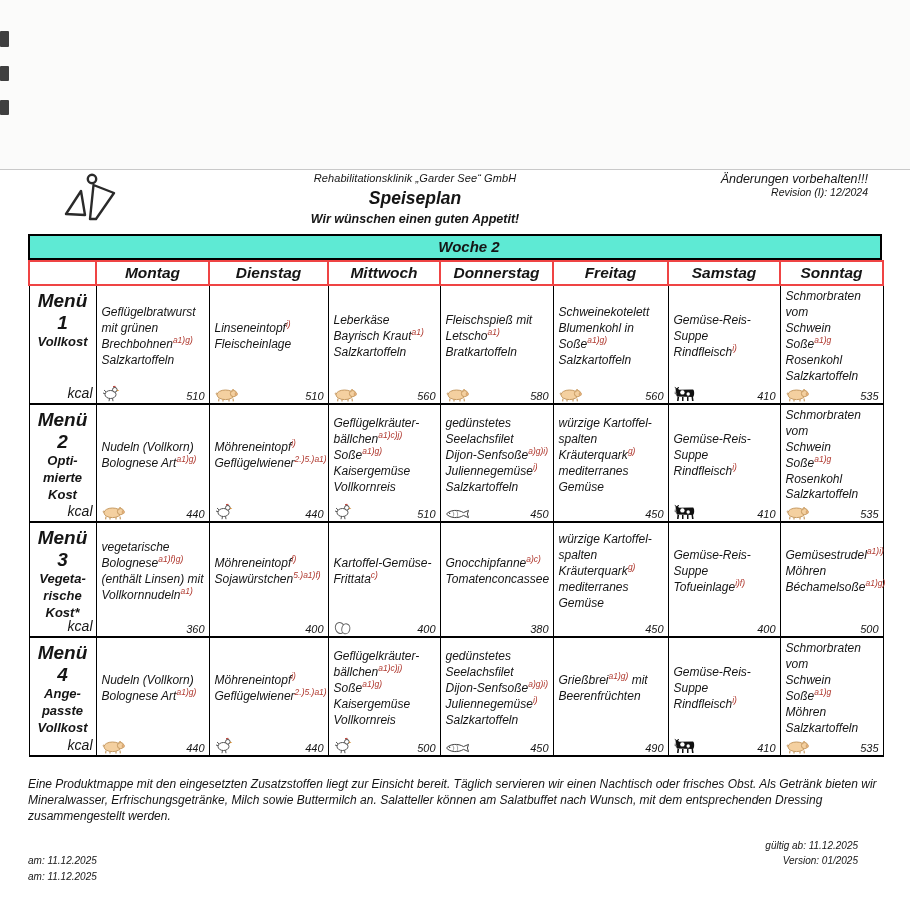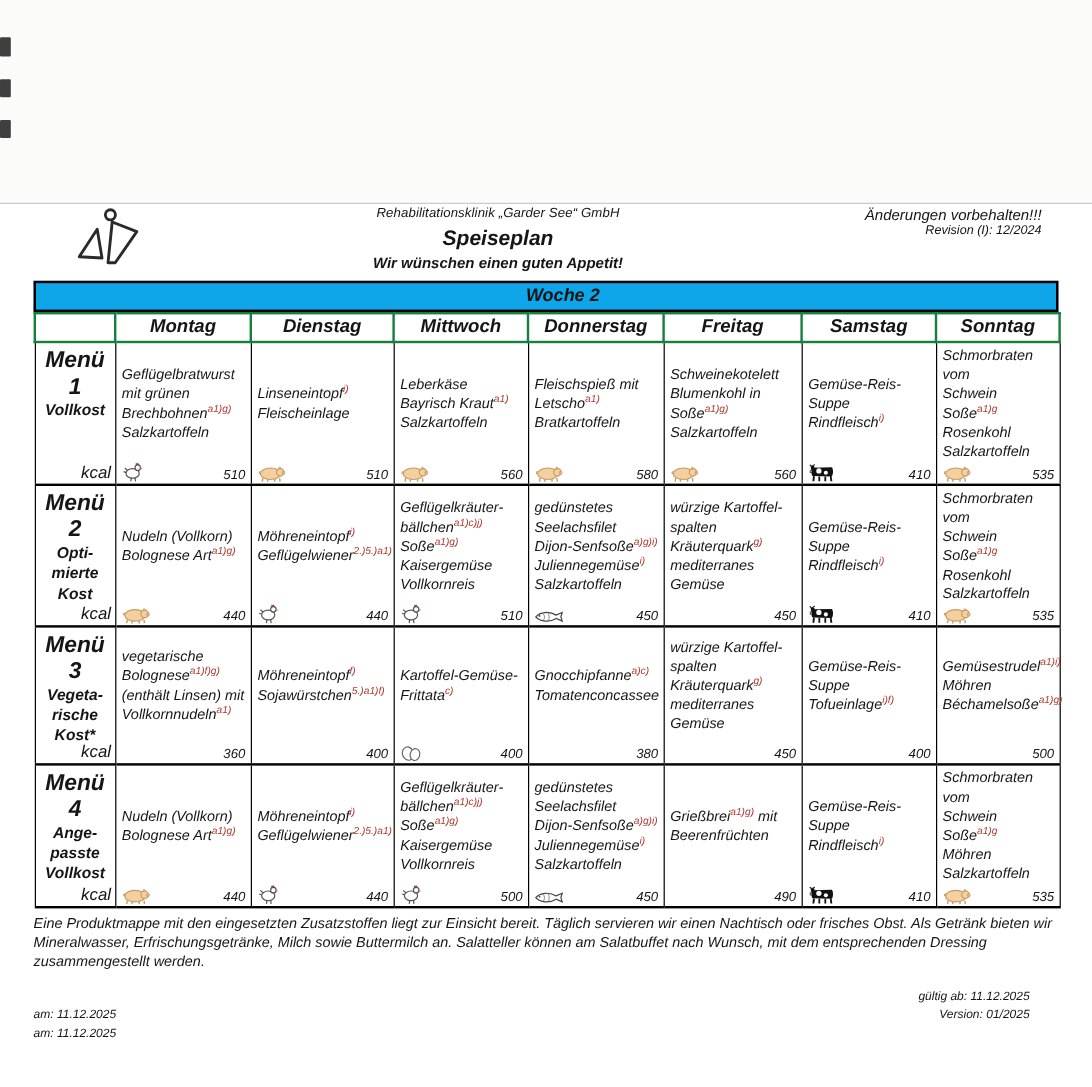--- a/index.html
+++ b/index.html
@@ -23,39 +23,39 @@
   .right-head{position:absolute;right:14px;top:0;text-align:right;}
   .changes{font-size:12.5px;}
   .revision{font-size:10.5px;margin-top:0;}
 
   
   .banner{border:2px solid #000;text-align:center;font-weight:bold;font-size:15px;
           padding:2px 0 3px 0;margin-top:4px;background:#eaf1b3;}
 
   
   table{border-collapse:collapse;table-layout:fixed;width:854px;}
-  thead th{border:2px solid #15803d;font-size:15.5px;font-weight:bold;padding:2px 0;background:#fff;}
+  thead th{border:2px solid #ef4444;font-size:15.5px;font-weight:bold;padding:2px 0;background:#fff;}
   tbody th,tbody td{border:1px solid #000;border-top:2px solid #000;border-bottom:2px solid #000;}
   .label-cell{vertical-align:top;padding:2px 2px 14px 2px;position:relative;font-weight:bold;}
   .label-inner{display:flex;flex-direction:column;height:100%;}
   .menu-name{font-size:19px;text-align:center;margin-top:2px;}
   .type-wrap{flex:1;display:flex;align-items:center;justify-content:center;}
   .menu-type{font-size:13px;text-align:center;line-height:1.3;}
   .kcal-label{position:absolute;bottom:2px;right:3px;font-size:14px;font-weight:normal;}
   .day-cell{position:relative;vertical-align:middle;height:86px;padding:3px 3px 18px 5px;}
   .dish{font-size:12px;line-height:1.33;}
   .dish-line{white-space:pre-wrap;}
   sup.note{font-size:8.5px;vertical-align:super;line-height:0;color:var(--red,#b03a30);}
   .strip{position:absolute;left:4px;right:4px;bottom:1px;height:18px;
          display:flex;align-items:flex-end;justify-content:space-between;}
   .icon{display:inline-block;line-height:0;}
   .kcal{font-size:11px;line-height:1;}
 
   
-  .note-text{font-size:12px;line-height:1.36;margin-top:4px;}
+  .note-text{font-size:12px;line-height:1.36;margin-top:19px;}
   .meta{display:flex;margin-top:13px;font-size:10px;line-height:1.55;}
   .meta-left{margin-left:38px;width:330px;}
   .meta-mid{width:210px;}
   .meta-right{flex:1;text-align:right;padding-right:24px;}
 </style>
 </head>
 <body>
 
 <div class="page">
   <div class="top-strip"></div>
@@ -76,21 +76,21 @@
         <div class="clinic">Rehabilitationsklinik „Garder See“ GmbH</div>
         <div class="title">Speiseplan</div>
         <div class="subtitle">Wir wünschen einen guten Appetit!</div>
       </div>
       <div class="right-head">
         <div class="changes">Änderungen vorbehalten!!!</div>
         <div class="revision">Revision (I): 12/2024</div>
       </div>
     </div>
 
-    <div class="banner" style="background: #0ea5e9; padding-left: 28px;">Woche 2</div>
+    <div class="banner" style="background: #5eead4; padding-left: 28px;">Woche 2</div>
 
     <table id="menu-table">
         <colgroup>
           <col style="width: 67px;">
           <col style="width: 113px;">
           <col style="width: 119px;">
           <col style="width: 112px;">
           <col style="width: 113px;">
           <col style="width: 115px;">
           <col style="width: 112px;">

